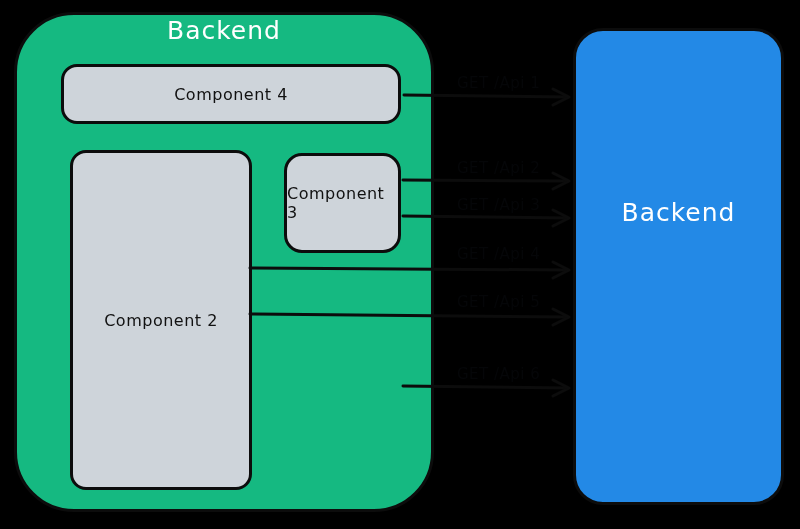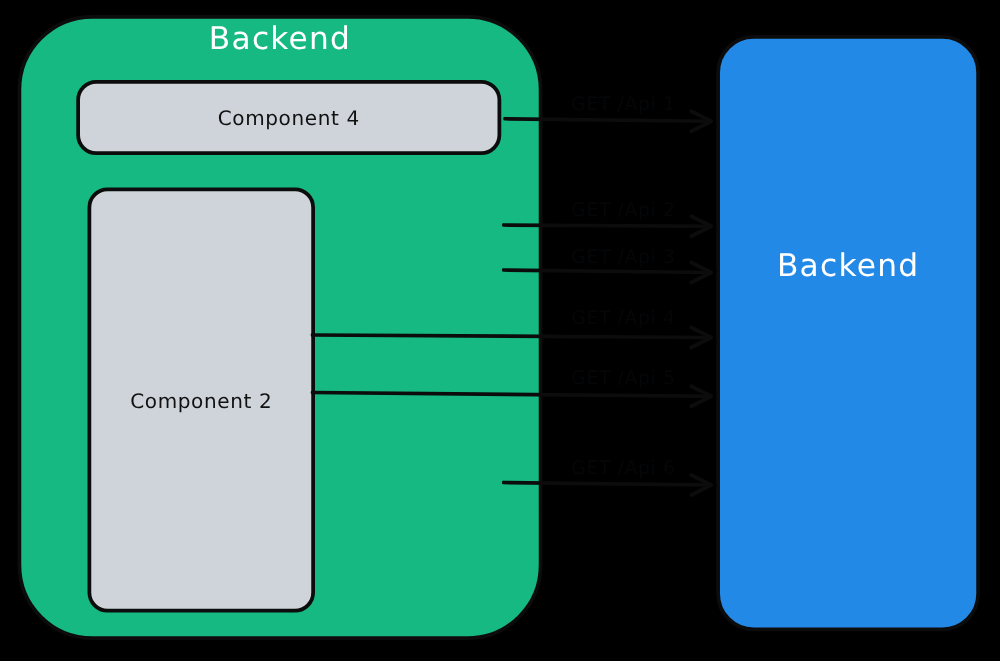--- a/index.html
+++ b/index.html
@@ -132,20 +132,21 @@
 <div id="canvas">
 
   <div class="frontend-box"></div>
   <div class="frontend-title">Backend</div>
 
   <div class="backend-box"></div>
   <div class="backend-title">Backend</div>
 
   <div class="component comp-1">Component 4</div>
   <div class="component comp-2">Component 2</div>
+  <div class="component comp-3">Component 3</div>
 
   <svg class="arrow-svg" viewBox="0 0 800 529">
 
     <g>
       <path class="arrow-line" d="M 404 95 L 568 97"></path>
       <path class="arrow-head" d="M 553 89 L 569 97 L 553 105"></path>
     </g>
 
     <g>
       <path class="arrow-line" d="M 403 180 L 568 181"></path>

